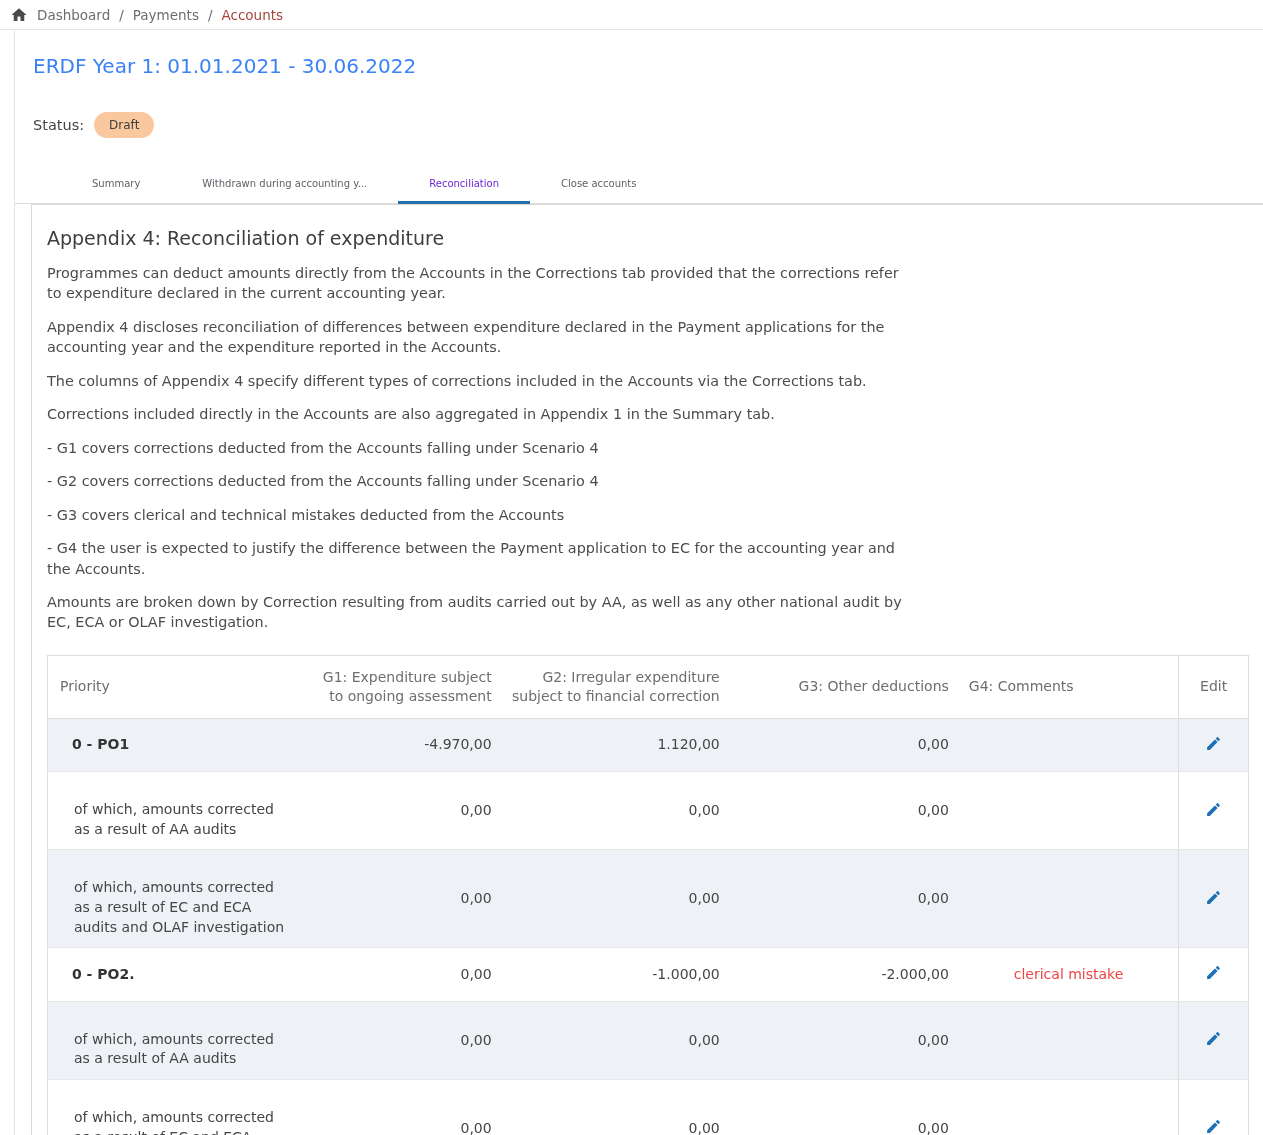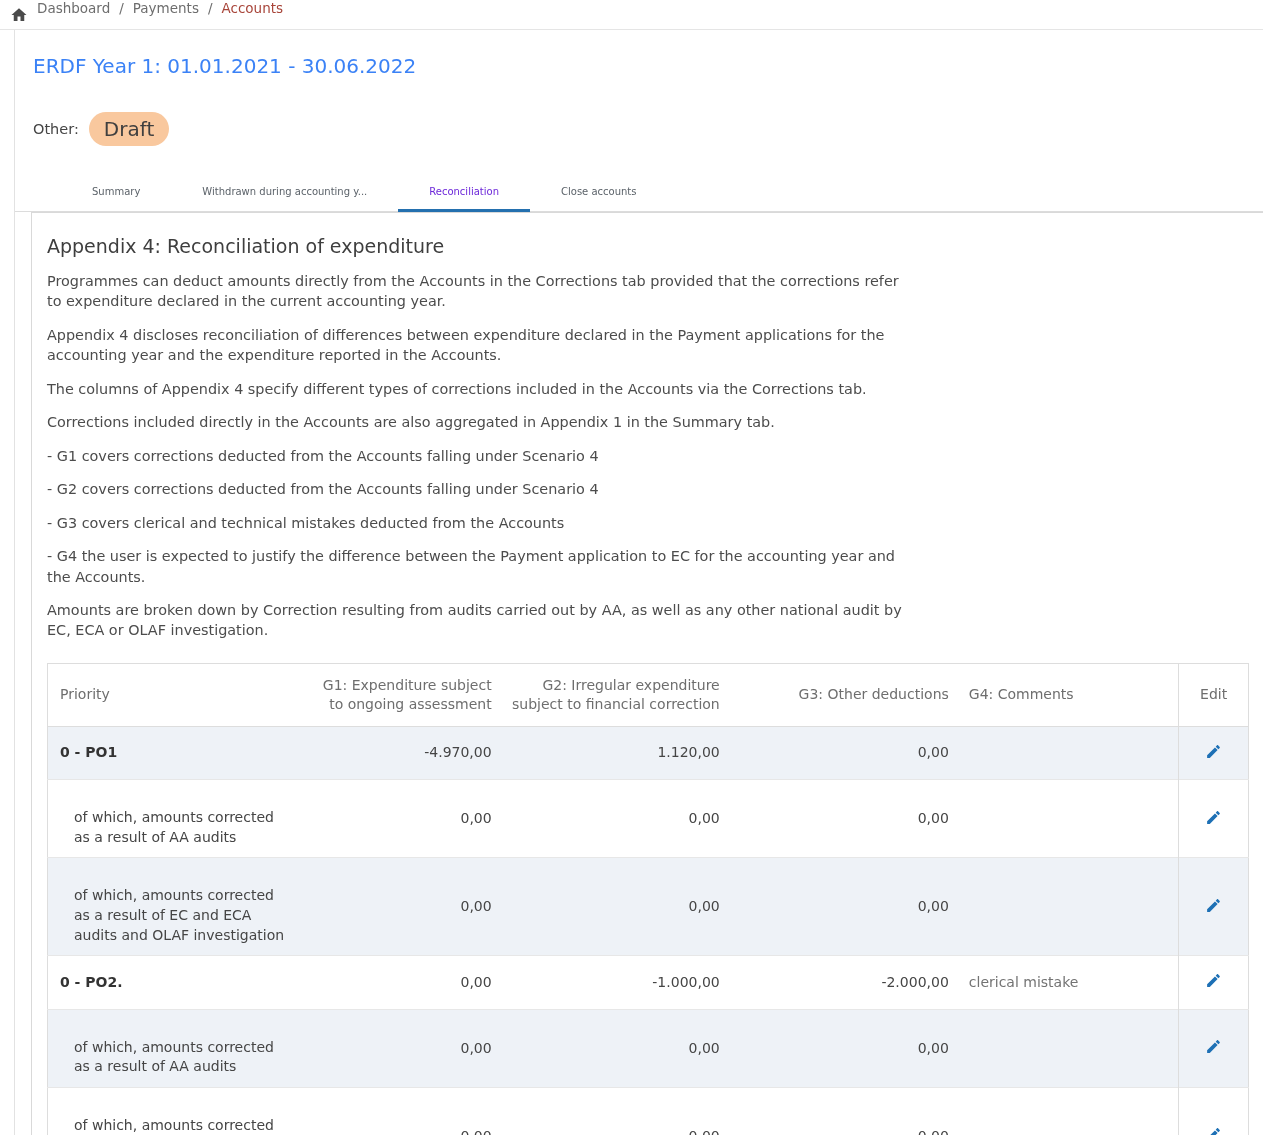--- a/index.html
+++ b/index.html
@@ -7,21 +7,21 @@
   body {
     width:1263px; height:1135px; overflow:hidden;
     background:#ffffff;
     font-family:"DejaVu Sans","Liberation Sans",sans-serif;
     color:#4a4a4a;
     -webkit-font-smoothing:antialiased;
   }
 
   
   .breadcrumb-bar {
-    height:30px; display:flex; gap:9px;
+    height:30px; display:flex; align-items:center; gap:9px;
     padding:0 10px; border-bottom:1px solid #e5e5e5; background:#fff;
     font-size:13.5px; color:#6d6d6d;
   }
   .breadcrumb-bar .home { display:flex; align-items:center; cursor:pointer; }
   .crumb { color:#6d6d6d; cursor:pointer; text-decoration:none; }
   .crumb.current { color:#a8453a; }
   .crumb-sep { color:#6d6d6d; }
 
   
   .page {
@@ -32,21 +32,21 @@
   .page-title {
     margin:24px 0 0 18px; font-size:20px; color:#3b82f6; font-weight:400;
   }
 
   .status-row {
     margin:34px 0 0 18px; display:flex; align-items:center;
     font-size:14.5px; color:#454545;
   }
   .status-badge {
     margin-left:10px; background:#f9c89e; color:#3f3f3f;
-    border-radius:17px; padding:7px 15px; font-size:20px; line-height:1;
+    border-radius:17px; padding:7px 15px; font-size:12px; line-height:1;
   }
 
   
   .tab-bar {
     margin-top:25px; display:flex; align-items:stretch;
     padding-left:46px; border-bottom:1px solid #dcdcdc;
   }
   .tab {
     padding:0 31px; height:41px; line-height:41px;
     font-size:10px; color:#5b6269; cursor:pointer; white-space:nowrap;
@@ -80,22 +80,22 @@
   }
   th.col-priority { text-align:left; padding-left:12px; }
   th.num { text-align:right; }
   th.col-g4 { text-align:left; }
   th.col-edit { text-align:center; border-left:1px solid #dddddd; }
   thead tr { border-bottom:1px solid #dddddd; }
   tbody tr { border-top:1px solid #e7e7e7; }
   tbody tr.shaded { background:#eef2f7; }
   td { padding:14px 10px; vertical-align:middle; color:#454545; line-height:1.4; }
   td.num { text-align:right; }
-  td.g4 { text-align:left; color:#737373;margin-top:48px; }
-  td.label { padding-left:12px; }
+  td.g4 { text-align:center; color:#ef4444;margin-top:48px; }
+  td.label { padding-left:24px; }
   tr.priority-row td.label { font-weight:700; color:#333333; }
   tr.sub-row td.label { padding-left:26px; padding-top:28px; padding-bottom:10px; }
   td.edit { border-left:1px solid #dddddd; text-align:center; }
   .pencil-btn { display:inline-flex; cursor:pointer; padding:2px; }
 </style>
 </head>
 <body>
 
 <div class="breadcrumb-bar">
   <span class="home">
@@ -108,21 +108,21 @@
   <span class="crumb">Payments</span>
   <span class="crumb-sep">/</span>
   <span class="crumb current">Accounts</span>
 </div>
 
 <div class="page">
 
   <h1 class="page-title">ERDF Year 1: 01.01.2021 - 30.06.2022</h1>
 
   <div class="status-row">
-    <span>Other:</span>
+    <span>Status:</span>
     <span class="status-badge">Draft</span>
   </div>
 
   <div class="tab-bar" id="tab-bar">
       <div class="tab"><span>Summary</span></div>
       <div class="tab"><span>Withdrawn during accounting y...</span></div>
       <div class="tab active"><span>Reconciliation</span></div>
       <div class="tab"><span>Close accounts</span></div>
     </div>
 

